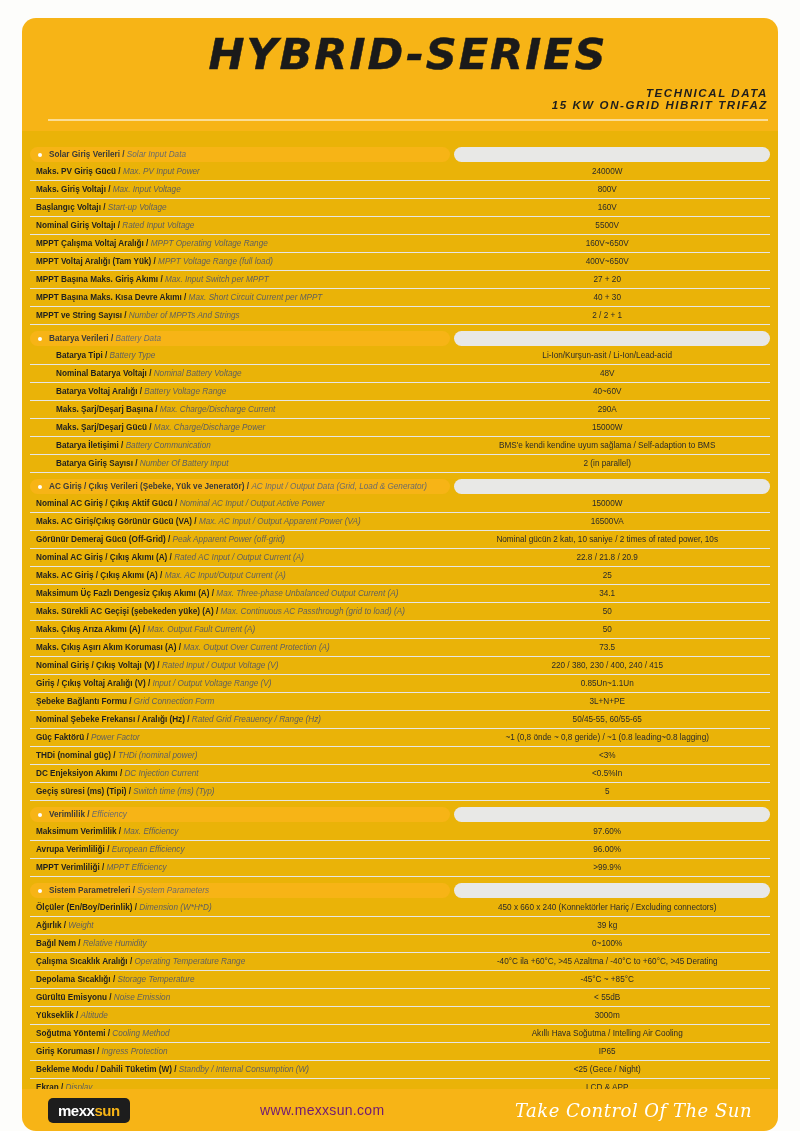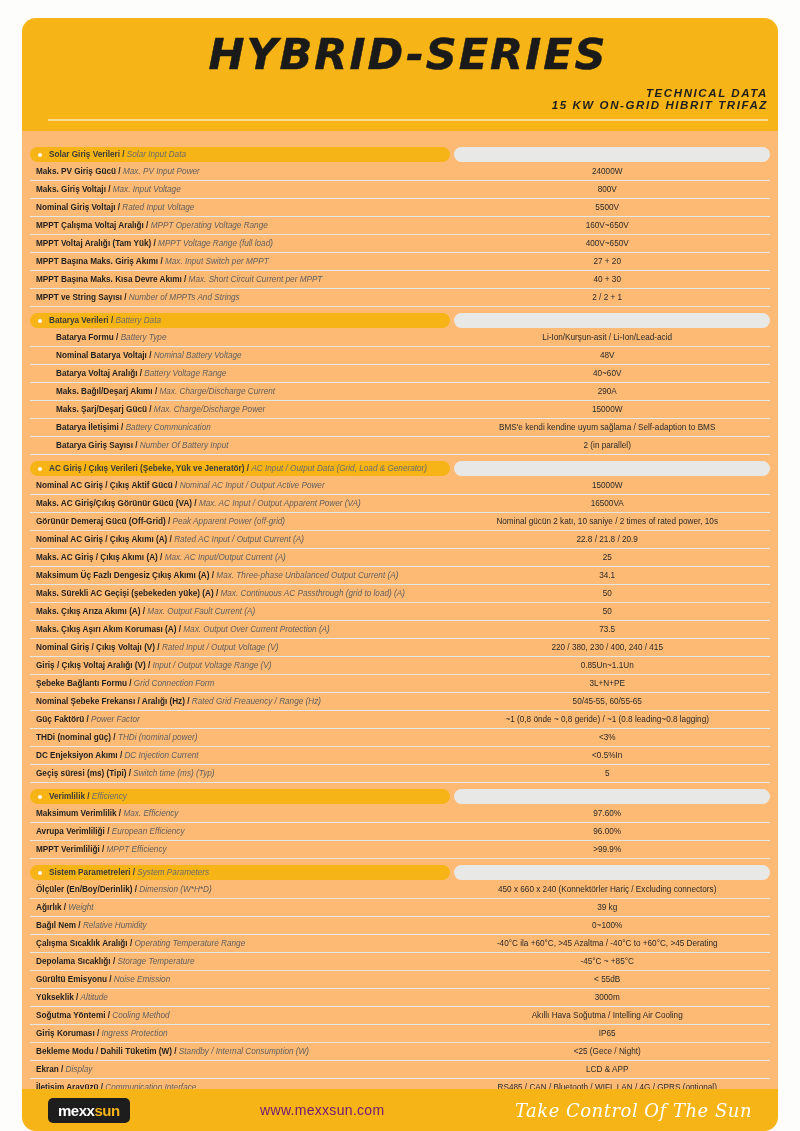--- a/index.html
+++ b/index.html
@@ -49,21 +49,21 @@
     color: #1d1d1d;
   }
   .headerline {
     height: 2px;
     background: #ffffff;
     opacity: .55;
     margin-top: 6px;
   }
   
   .body {
-    background: #fdba74;
+    background: #eab308;
     padding: 10px 8px 0 8px;
   }
   .section-bar {
     display: flex;
     align-items: center;
     height: 15px;
     margin-top: 6px;
     margin-bottom: 1px;
   }
   .section-bar .chip {
@@ -199,20 +199,24 @@
         <tbody>
           <tr>
             <td class="label"><span>Maks. PV Giriş Gücü</span><span> / </span><span class="en">Max. PV Input Power</span></td>
             <td class="value">24000W</td>
           </tr>
           <tr>
             <td class="label"><span>Maks. Giriş Voltajı</span><span> / </span><span class="en">Max. Input Voltage</span></td>
             <td class="value">800V</td>
           </tr>
           <tr>
+            <td class="label"><span>Başlangıç Voltajı</span><span> / </span><span class="en">Start-up Voltage</span></td>
+            <td class="value">160V</td>
+          </tr>
+          <tr>
             <td class="label"><span>Nominal Giriş Voltajı</span><span> / </span><span class="en">Rated Input Voltage</span></td>
             <td class="value">5500V</td>
           </tr>
           <tr>
             <td class="label"><span>MPPT Çalışma Voltaj Aralığı</span><span> / </span><span class="en">MPPT Operating Voltage Range</span></td>
             <td class="value">160V~650V</td>
           </tr>
           <tr>
             <td class="label"><span>MPPT Voltaj Aralığı (Tam Yük)</span><span> / </span><span class="en">MPPT Voltage Range (full load)</span></td>
             <td class="value">400V~650V</td>
@@ -234,33 +238,33 @@
       <div class="section-bar">
         <div class="chip">
           <span class="dot"></span>
           <span class="stxt"><span>Batarya Verileri</span><span> / </span><span class="en">Battery Data</span></span>
         </div>
         <div class="tail"></div>
       </div>
       <table class="spec">
         <tbody>
           <tr>
-            <td class="label indent"><span>Batarya Formu</span><span> / </span><span class="en">Battery Type</span></td>
+            <td class="label indent"><span>Batarya Tipi</span><span> / </span><span class="en">Battery Type</span></td>
             <td class="value">Li-Ion/Kurşun-asit / Li-Ion/Lead-acid</td>
           </tr>
           <tr>
             <td class="label indent"><span>Nominal Batarya Voltajı</span><span> / </span><span class="en">Nominal Battery Voltage</span></td>
             <td class="value">48V</td>
           </tr>
           <tr>
             <td class="label indent"><span>Batarya Voltaj Aralığı</span><span> / </span><span class="en">Battery Voltage Range</span></td>
             <td class="value">40~60V</td>
           </tr>
           <tr>
-            <td class="label indent"><span>Maks. Bağıl/Deşarj Akımı</span><span> / </span><span class="en">Max. Charge/Discharge Current</span></td>
+            <td class="label indent"><span>Maks. Şarj/Deşarj Başına</span><span> / </span><span class="en">Max. Charge/Discharge Current</span></td>
             <td class="value">290A</td>
           </tr>
           <tr>
             <td class="label indent"><span>Maks. Şarj/Deşarj Gücü</span><span> / </span><span class="en">Max. Charge/Discharge Power</span></td>
             <td class="value">15000W</td>
           </tr>
           <tr>
             <td class="label indent"><span>Batarya İletişimi</span><span> / </span><span class="en">Battery Communication</span></td>
             <td class="value">BMS'e kendi kendine uyum sağlama / Self-adaption to BMS</td>
           </tr>

